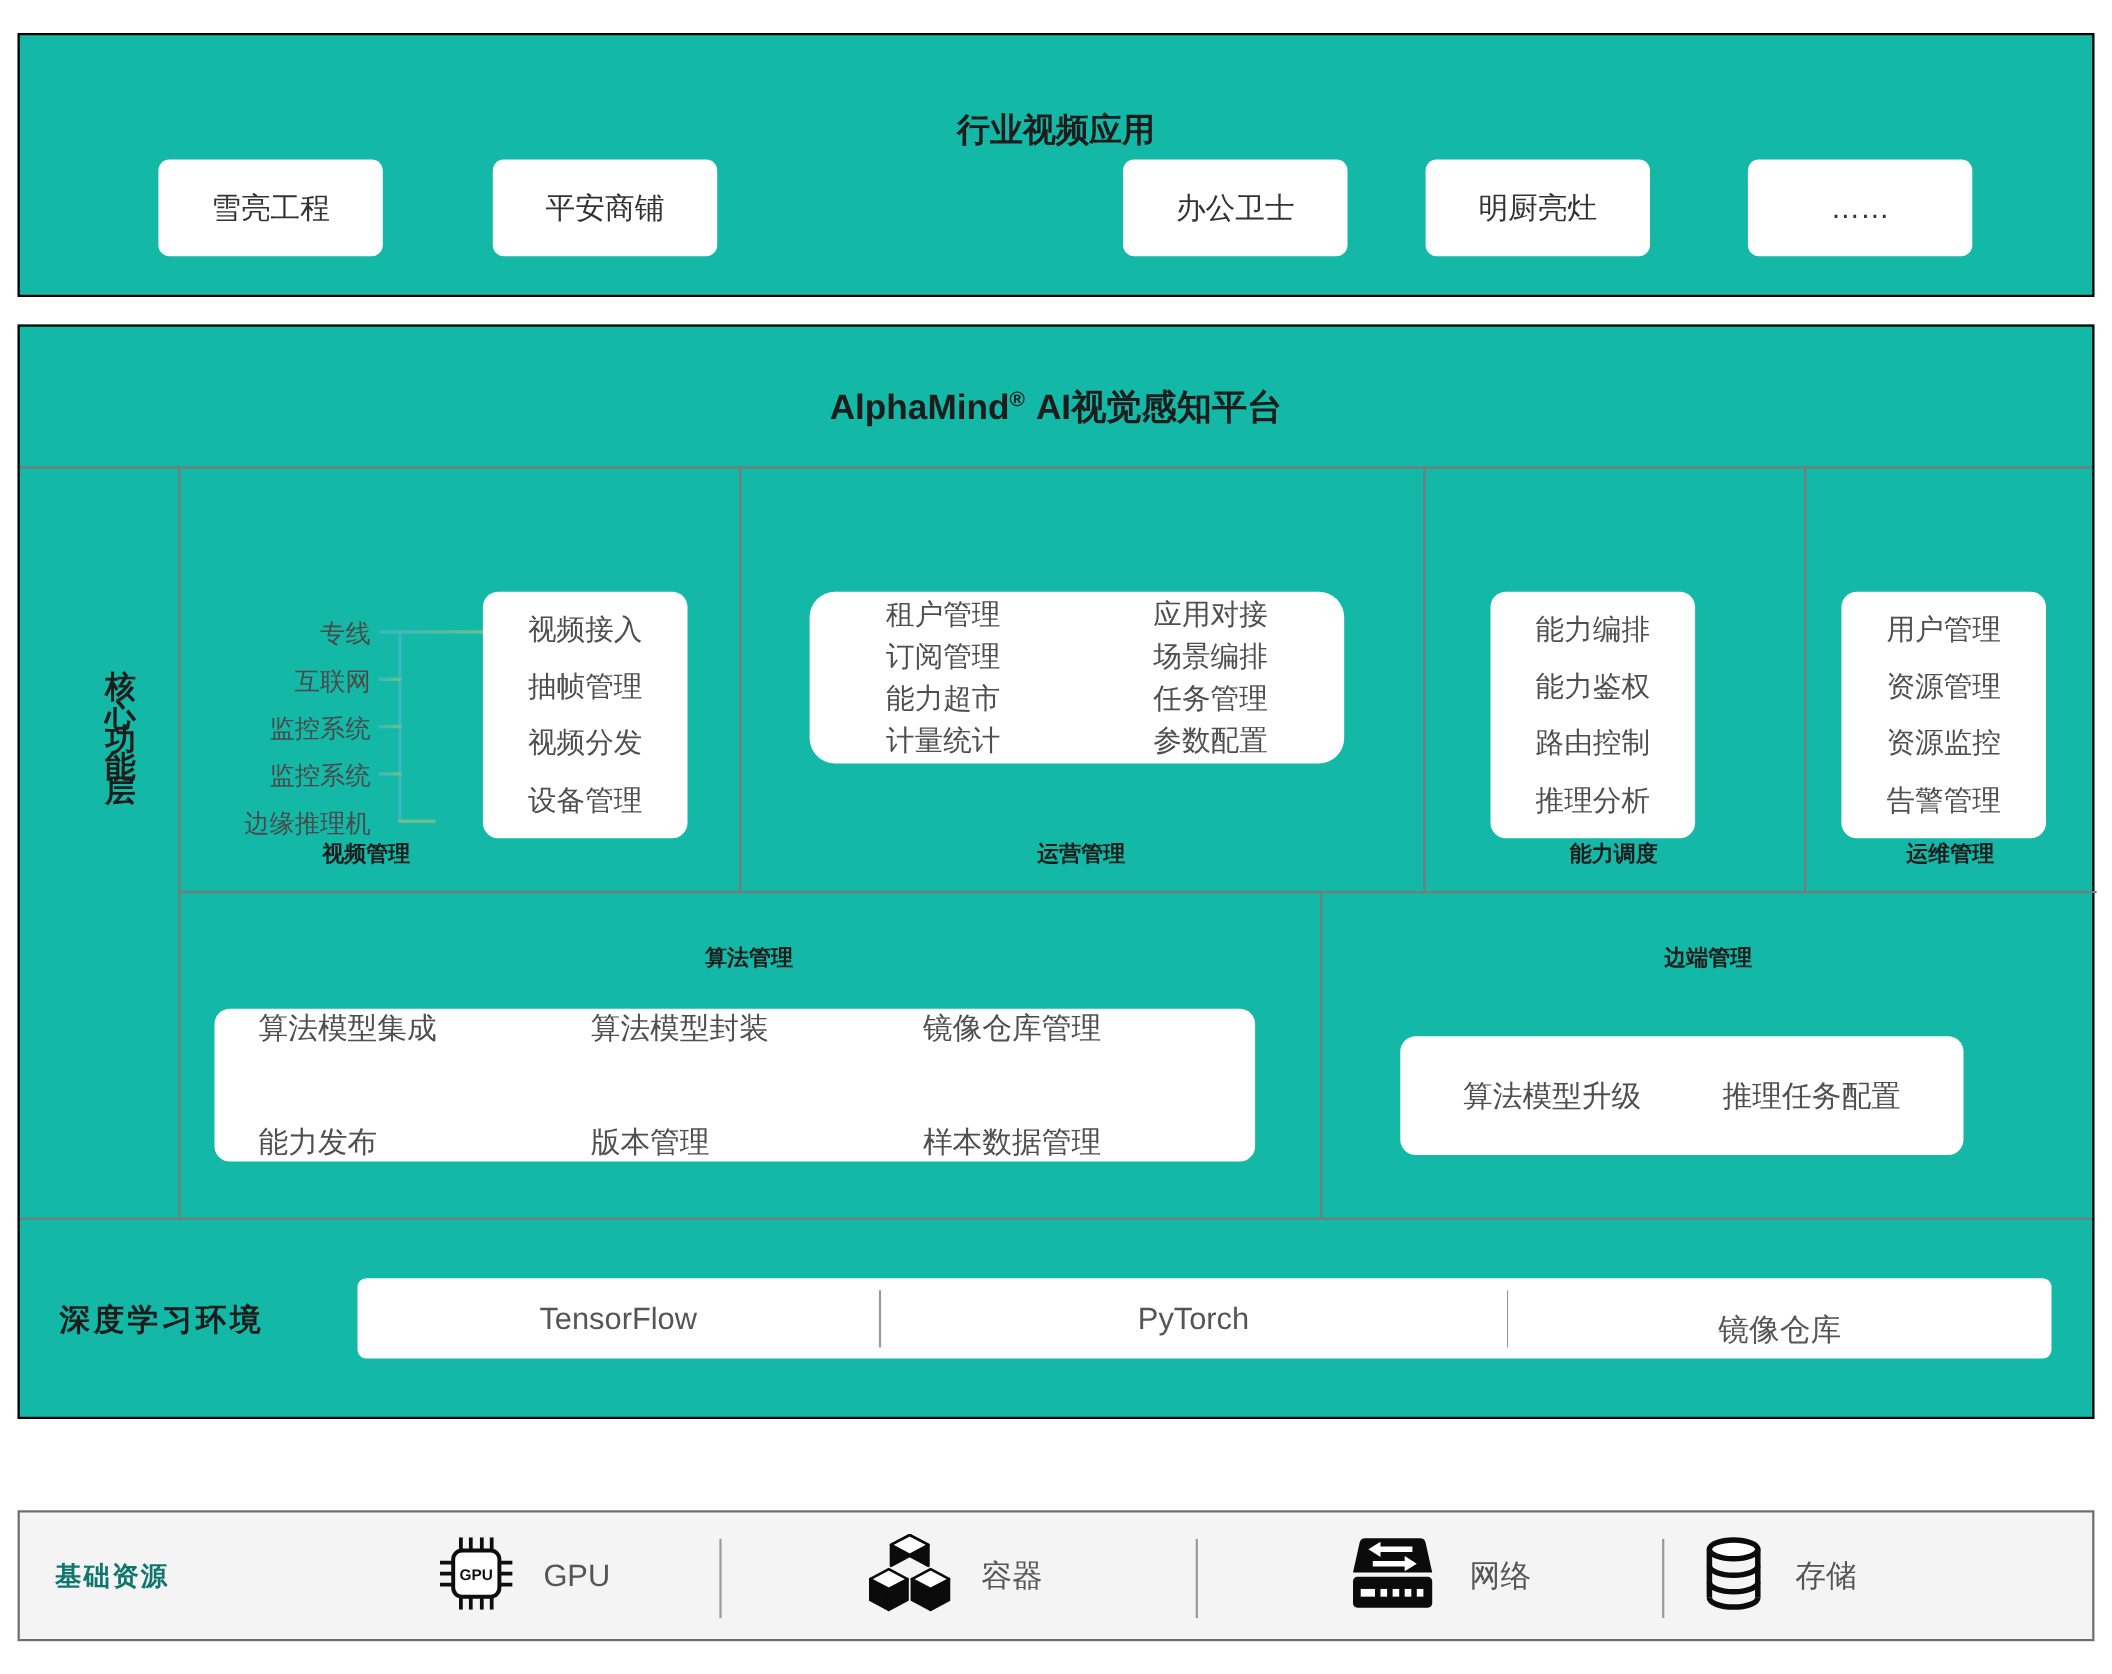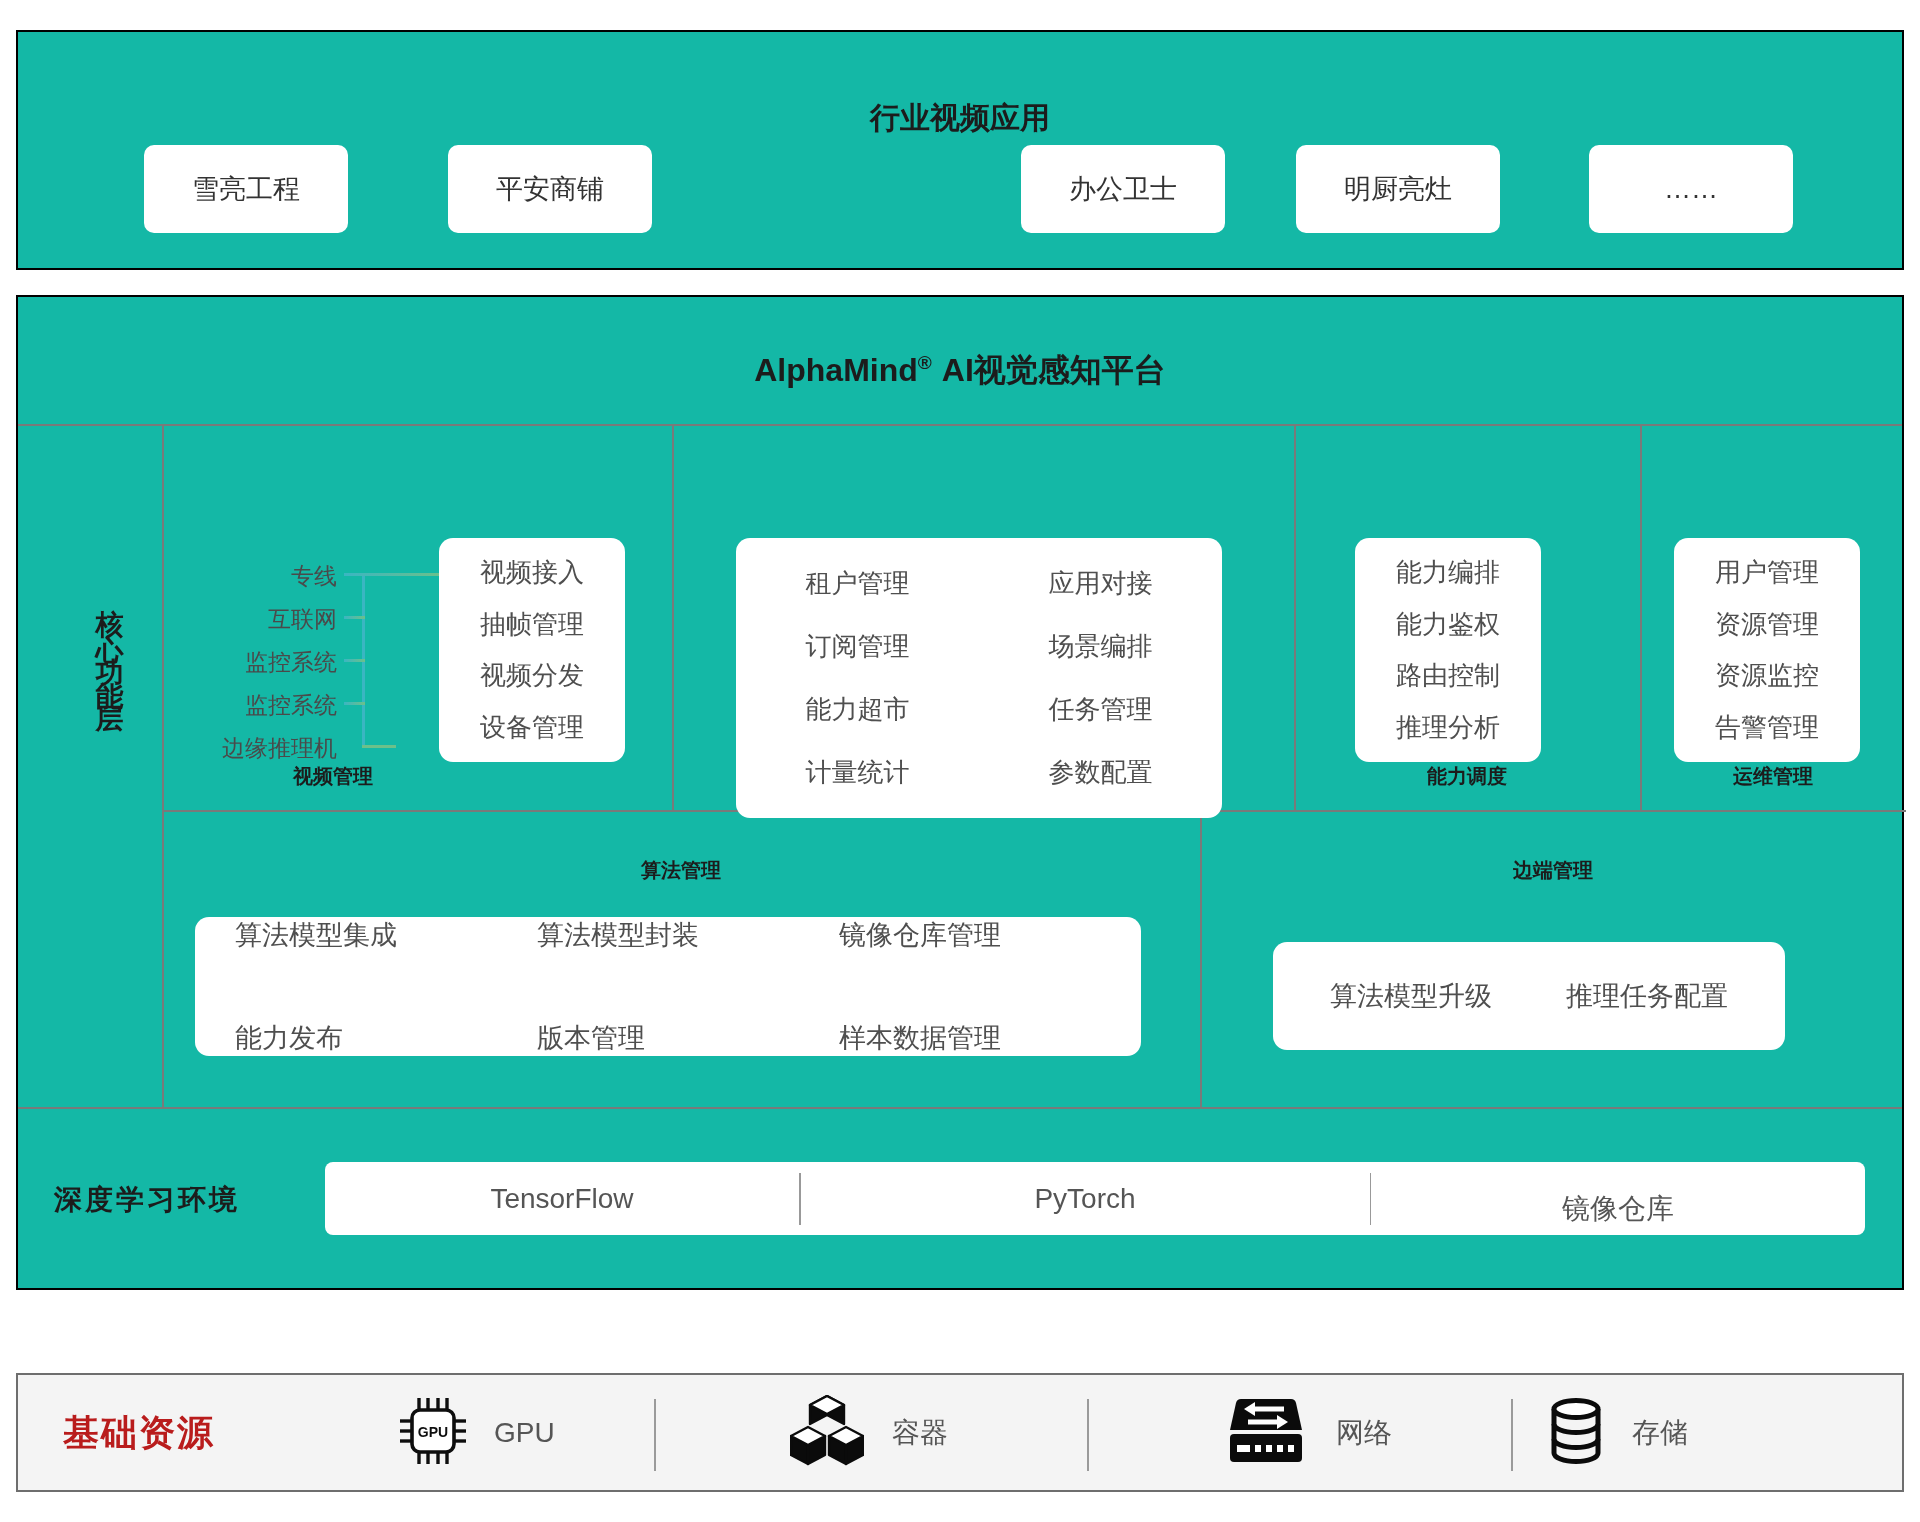--- a/index.html
+++ b/index.html
@@ -44,21 +44,21 @@
 
   .edge-row { display:flex; align-items:center; justify-content:center; gap:74px; }
   .edge-row span { font-size:27px; color:#4f4f4f; white-space:nowrap; }
 
   .dl-label { position:absolute; left:36px; top:884px; font-size:28px; font-weight:700; color:#1c1c1c; letter-spacing:3px; }
   .dl-bar { position:absolute; left:307px; top:865px; width:1540px; height:73px; background:#ffffff; border-radius:8px;
             display:flex; align-items:stretch; }
   .dl-seg { display:flex; align-items:center; justify-content:center; font-size:28px; color:#555555; }
   .dl-sep { width:1.5px; background:#999999; align-self:center; height:52px; }
 
-  .res-label { position:absolute; left:32px; top:50%; transform:translateY(-50%); font-size:36px; font-weight:700; color:#b91c1c; letter-spacing:2px;margin-left:13px; }
+  .res-label { position:absolute; left:32px; top:50%; transform:translateY(-50%); font-size:24px; font-weight:700; color:#0f766e; letter-spacing:2px; }
   .res-item { position:absolute; top:50%; transform:translateY(-50%); display:flex; align-items:center; gap:28px; }
   .res-item .lbl { font-size:28px; color:#555555; white-space:nowrap; }
   .res-sep { position:absolute; top:24px; height:72px; width:1.5px; background:#9a9a9a; }
 </style>
 </head>
 <body>
 
 <div class="canvas">
 
   <div class="panel" style="left:16px; top:30px; width:1888px; height:240px;">
@@ -114,21 +114,21 @@
     <div class="tick" style="left:326px; top:405px; width:21px;"></div>
     <div class="stub" style="left:344px; top:448px; width:34px;"></div>
 
     <div class="wbox col-list" style="left:421px; top:241px; width:186px; height:224px;">
       <span>视频接入</span>
       <span>抽帧管理</span>
       <span>视频分发</span>
       <span>设备管理</span>
     </div>
 
-    <div class="wbox ops-grid" style="left:718px; top:241px; width:486px; height:280px;">
+    <div class="wbox ops-grid" style="left:718px; top:241px; width:486px; height:156px;border-radius:23px;">
       <div class="col-list">
         <span>租户管理</span>
         <span>订阅管理</span>
         <span>能力超市</span>
         <span>计量统计</span>
       </div>
       <div class="col-list">
         <span>应用对接</span>
         <span>场景编排</span>
         <span>任务管理</span>

